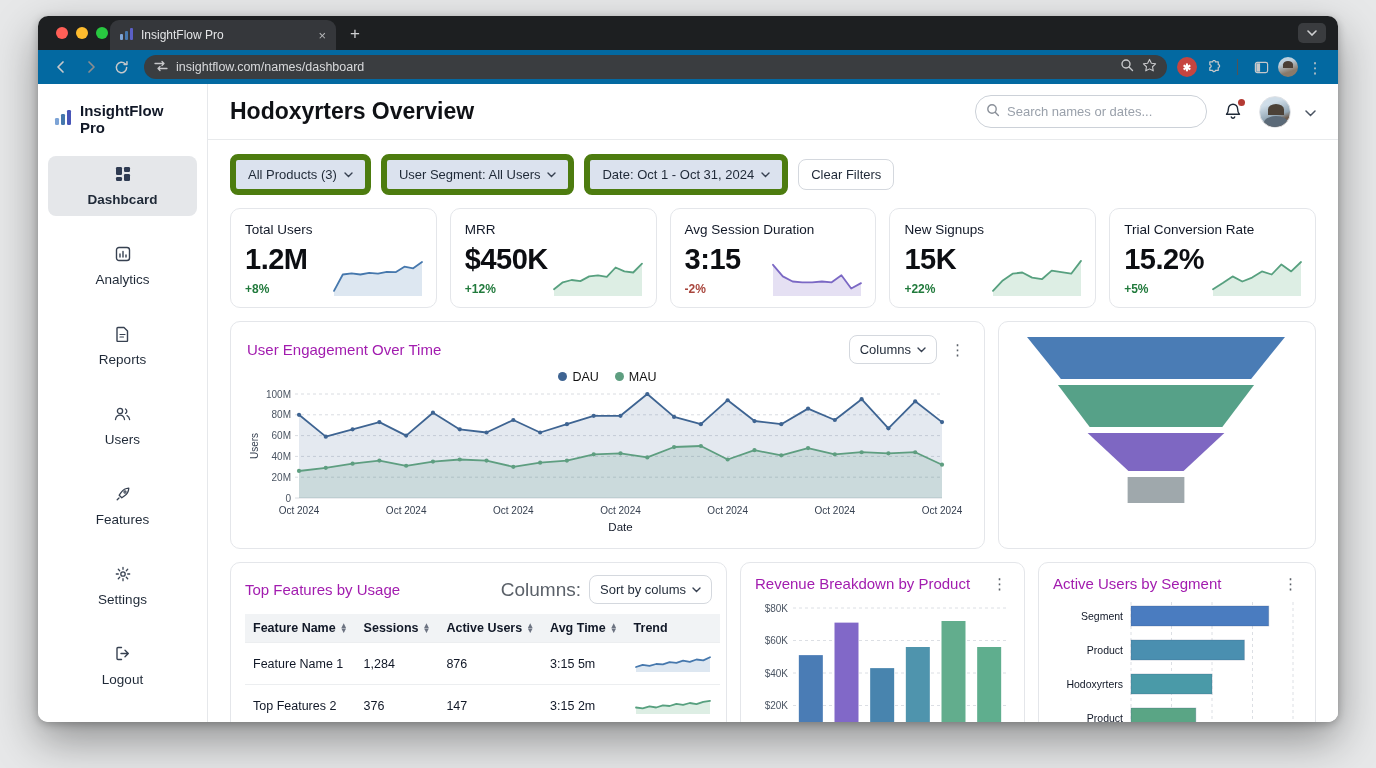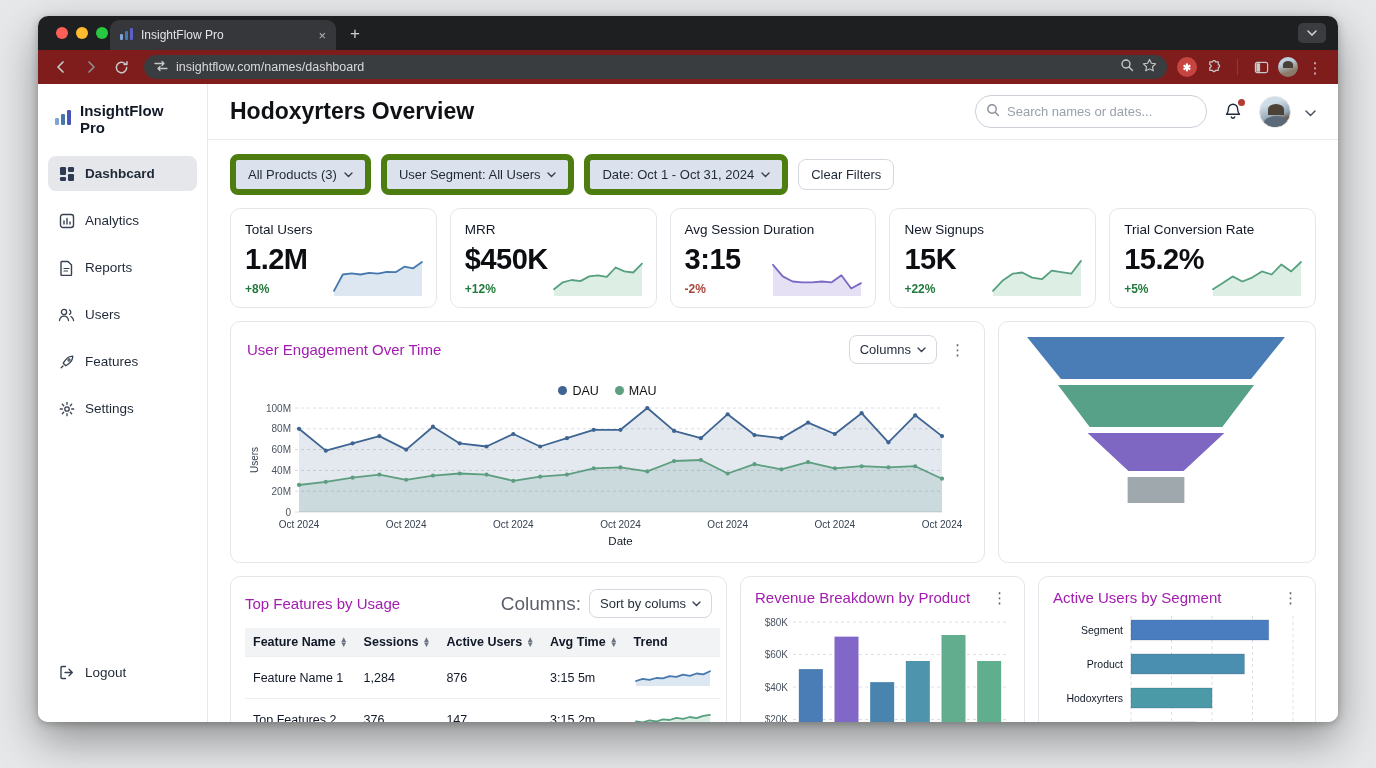--- a/index.html
+++ b/index.html
@@ -16,38 +16,38 @@
   .lights { display:flex; gap:8px; align-items:center; position:absolute; left:18px; top:11px; }
   .light { width:12px; height:12px; border-radius:50%; }
   .light.r { background:#ff5f57; } .light.y { background:#febc2e; } .light.g { background:#28c840; }
   .tab { margin-left:72px; width:226px; height:30px; background:#35373b; border-radius:9px 9px 0 0;
     display:flex; align-items:center; padding:0 10px; gap:8px; }
   .tab-title { color:#e4e5e7; font-size:12px; flex:1; white-space:nowrap; overflow:hidden; }
   .tab-close { color:#b6b7b9; font-size:13px; line-height:1; cursor:default; }
   .newtab { color:#cfd0d2; font-size:17px; margin-left:14px; padding-bottom:6px; }
   .win-chev { position:absolute; right:12px; top:7px; width:28px; height:20px; background:#3a3c3f; border-radius:5px;
     display:flex; align-items:center; justify-content:center; }
-  .toolbar { height:34px; background:#7f1d1d; display:flex; align-items:center; padding:0 10px; gap:4px; }
+  .toolbar { height:34px; background:#0369a1; display:flex; align-items:center; padding:0 10px; gap:4px; }
   .nav-ic { width:26px; height:26px; display:flex; align-items:center; justify-content:center; }
   .omnibox { flex:1; height:24px; margin:0 6px; background:#3a3d40; border-radius:12px;
     display:flex; align-items:center; padding:0 10px; gap:8px; }
   .url { color:#d9dadc; font-size:12.5px; flex:1; }
   .ext-red { width:20px; height:20px; border-radius:50%; background:#c64540; display:flex; align-items:center; justify-content:center;
     color:#fff; font-size:10px; font-weight:bold; }
   .tb-div { width:1px; height:16px; background:#515457; margin:0 6px; }
   .avatar-sm { width:20px; height:20px; border-radius:50%; background:linear-gradient(160deg,#bcd0de 30%,#8a7a6a 70%); position:relative; overflow:hidden; }
   .avatar-sm::after{content:""; position:absolute; left:5px; top:4px; width:10px; height:7px; border-radius:50% 50% 0 0; background:#4a3f36;}
 
   
   .app { display:flex; height:638px; background:#fff; }
   .sidebar { width:170px; border-right:1px solid #e6e8eb; display:flex; flex-direction:column; padding:14px 10px 20px; }
   .logo { display:flex; align-items:center; gap:8px; padding:4px 6px 20px; }
   .logo-text { font-size:15px; font-weight:700; color:#111827; }
   .nav-item { display:flex; align-items:center; gap:10px; padding:9px 10px; border-radius:8px;
-    font-size:13.5px; color:#1f2937; margin-bottom:12px; cursor:pointer; }
+    font-size:13.5px; color:#1f2937; margin-bottom:20px; cursor:pointer;flex-direction:column; }
   .nav-item.active { background:#e5e7ea; font-weight:600; }
   .nav-item .ic { width:17px; height:17px; display:flex; align-items:center; justify-content:center; color:#374151; }
   .logout { margin-top:auto; }
 
   .main { flex:1; display:flex; flex-direction:column; overflow:hidden; }
   .page-header { height:56px; display:flex; align-items:center; padding:0 22px; border-bottom:1px solid #e8eaec; gap:14px; }
   .page-title { font-size:23px; font-weight:700; color:#0f1115; flex:1; }
   .search-box { width:232px; height:33px; border:1px solid #ccd1d8; border-radius:16px; display:flex; align-items:center;
     padding:0 10px; gap:7px; color:#8a9099; }
   .search-box input { border:none; outline:none; font-size:13px; width:100%; color:#374151; font-family:inherit; background:transparent; }
@@ -73,21 +73,21 @@
   .kpi-delta.up { color:#217a3c; } .kpi-delta.down { color:#a8453c; }
   .kpi-spark { position:absolute; right:12px; bottom:10px; }
 
   .charts-row { display:flex; gap:13px; }
   .engagement-card { width:755px; padding:13px 16px 8px; }
   .card-head { display:flex; align-items:center; gap:10px; }
   .card-title { font-size:15px; font-weight:400; color:#a21caf; flex:1; }
   .select-btn { border:1px solid #d4d8de; background:#fff; border-radius:8px; padding:6px 10px; font-size:13px; color:#1f2937;
     display:flex; align-items:center; gap:6px; cursor:pointer; }
   .kebab { color:#5b6169; font-size:15px; letter-spacing:0; padding:0 3px; cursor:pointer; line-height:1; }
-  .legend { display:flex; gap:16px; justify-content:center; margin:20px 0 2px; font-size:12.5px; color:#111; align-items:center;}
+  .legend { display:flex; gap:16px; justify-content:center; margin:6px 0 2px; font-size:12.5px; color:#111; align-items:center;}
   .legend .dot { width:9px; height:9px; border-radius:50%; display:inline-block; margin-right:5px; }
   .funnel-card { flex:1; padding:13px 16px; }
 
   .bottom-row { display:flex; gap:13px; flex:1; }
   .table-card { width:497px; padding:12px 14px 0; display:flex; flex-direction:column; }
   .table-head-row { display:flex; align-items:center; gap:8px; margin-bottom:10px; }
   .muted { color:#5b6169; font-size:19px; }
   table { width:100%; border-collapse:collapse; font-size:12.5px; color:#111827; }
   thead tr { background:#f1f3f5; }
   th { text-align:left; font-weight:700; padding:7px 8px; white-space:nowrap; }

